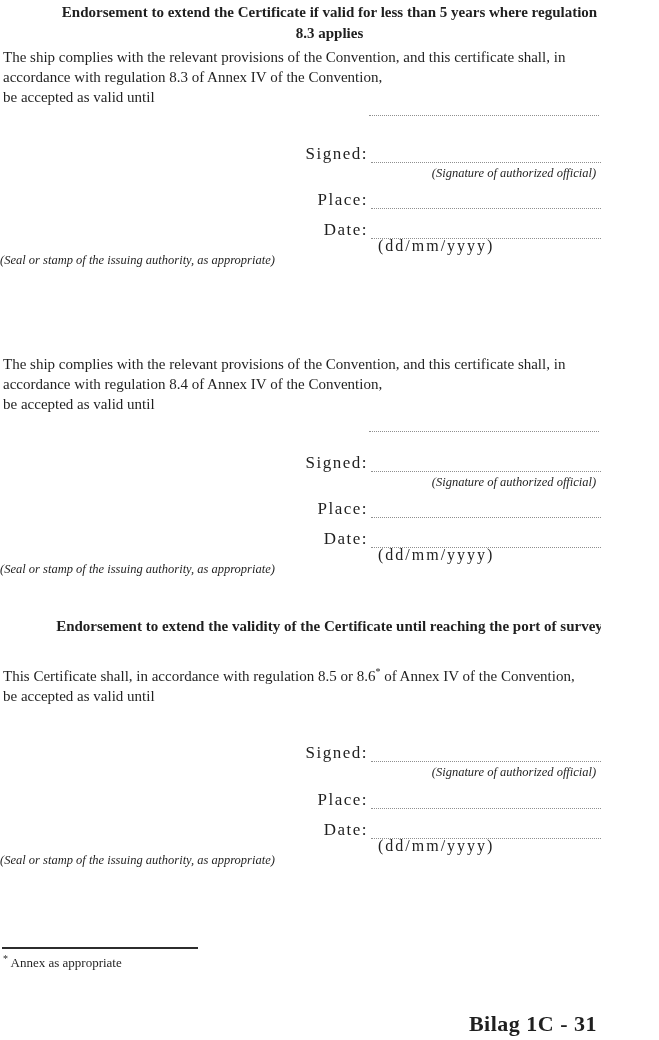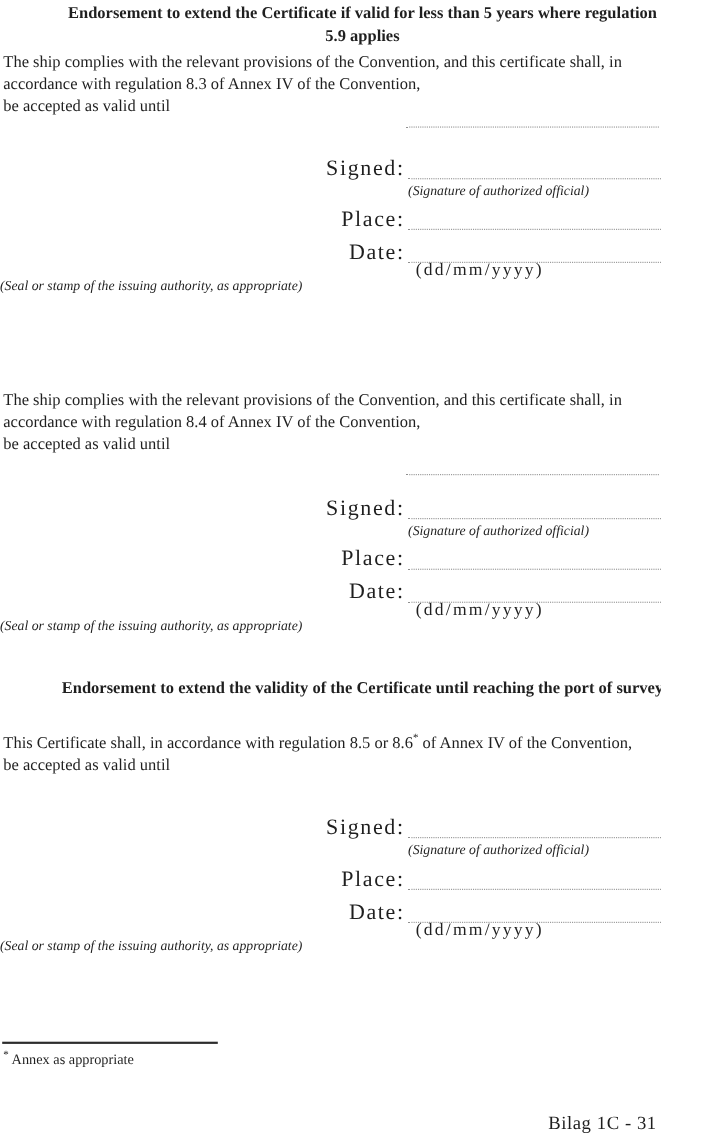--- a/index.html
+++ b/index.html
@@ -29,35 +29,35 @@
   }
   .fill-line {
     height: 8px;
     border-bottom: 1px dotted #8f8f8f;
   }
   .sigblock { left: 0; width: 659px; height: 122px; }
   .sig-label {
     position: absolute;
     left: 0; width: 368px;
     text-align: right;
-    font-size: 20px;
+    font-size: 17px;
     letter-spacing: 1.5px;
     line-height: 17px;
     white-space: nowrap;
   }
   .sig-line {
     position: absolute;
     left: 371px; right: 2px;
     height: 17px;
     border-bottom: 1px dotted #8f8f8f;
   }
   .sig-caption {
     position: absolute;
     left: 371px; right: 2px;
-    text-align: left;
+    text-align: center;
     font-style: italic;
     font-size: 12.5px;
     line-height: 14px;
     white-space: nowrap;
   }
   .seal-caption {
     position: absolute;
     left: 0; width: 659px;
     text-align: left;
     font-style: italic;
@@ -85,32 +85,33 @@
     border-top: 2px solid #2c2c2c;
   }
   #footnote {
     left: 3px; top: 954px;
     font-size: 13px;
     line-height: 17px;
     white-space: nowrap;
   }
   #page-number {
     right: 4px; top: 1011px;
-    font-size: 17px;
+    font-size: 22px;
     letter-spacing: 0.5px;
     white-space: nowrap;
+    font-weight: bold;
   }
 </style>
 </head>
 <body>
 
 <div id="page">
 
   <div class="abs heading" style="top:2px;">Endorsement to extend the Certificate if valid for less than 5 years where regulation</div>
-  <div class="abs heading" style="top:23px;">5.9 applies</div>
+  <div class="abs heading" style="top:23px;">8.3 applies</div>
 
   <div class="abs bodyline" style="top:47px;">The ship complies with the relevant provisions of the Convention, and this certificate shall, in</div>
   <div class="abs bodyline" style="top:67px;">accordance with regulation 8.3 of Annex IV of the Convention,</div>
   <div class="abs bodyline" style="top:87px;">be accepted as valid until</div>
 
   <div class="abs fill-line" style="top:107px; left:369px; right:2px;"></div>
 
   <div class="abs sigblock" style="top:145px;">
     <div class="sig-label" style="top:0;">Signed:</div>
     <div class="sig-line" style="top:0;"></div>

